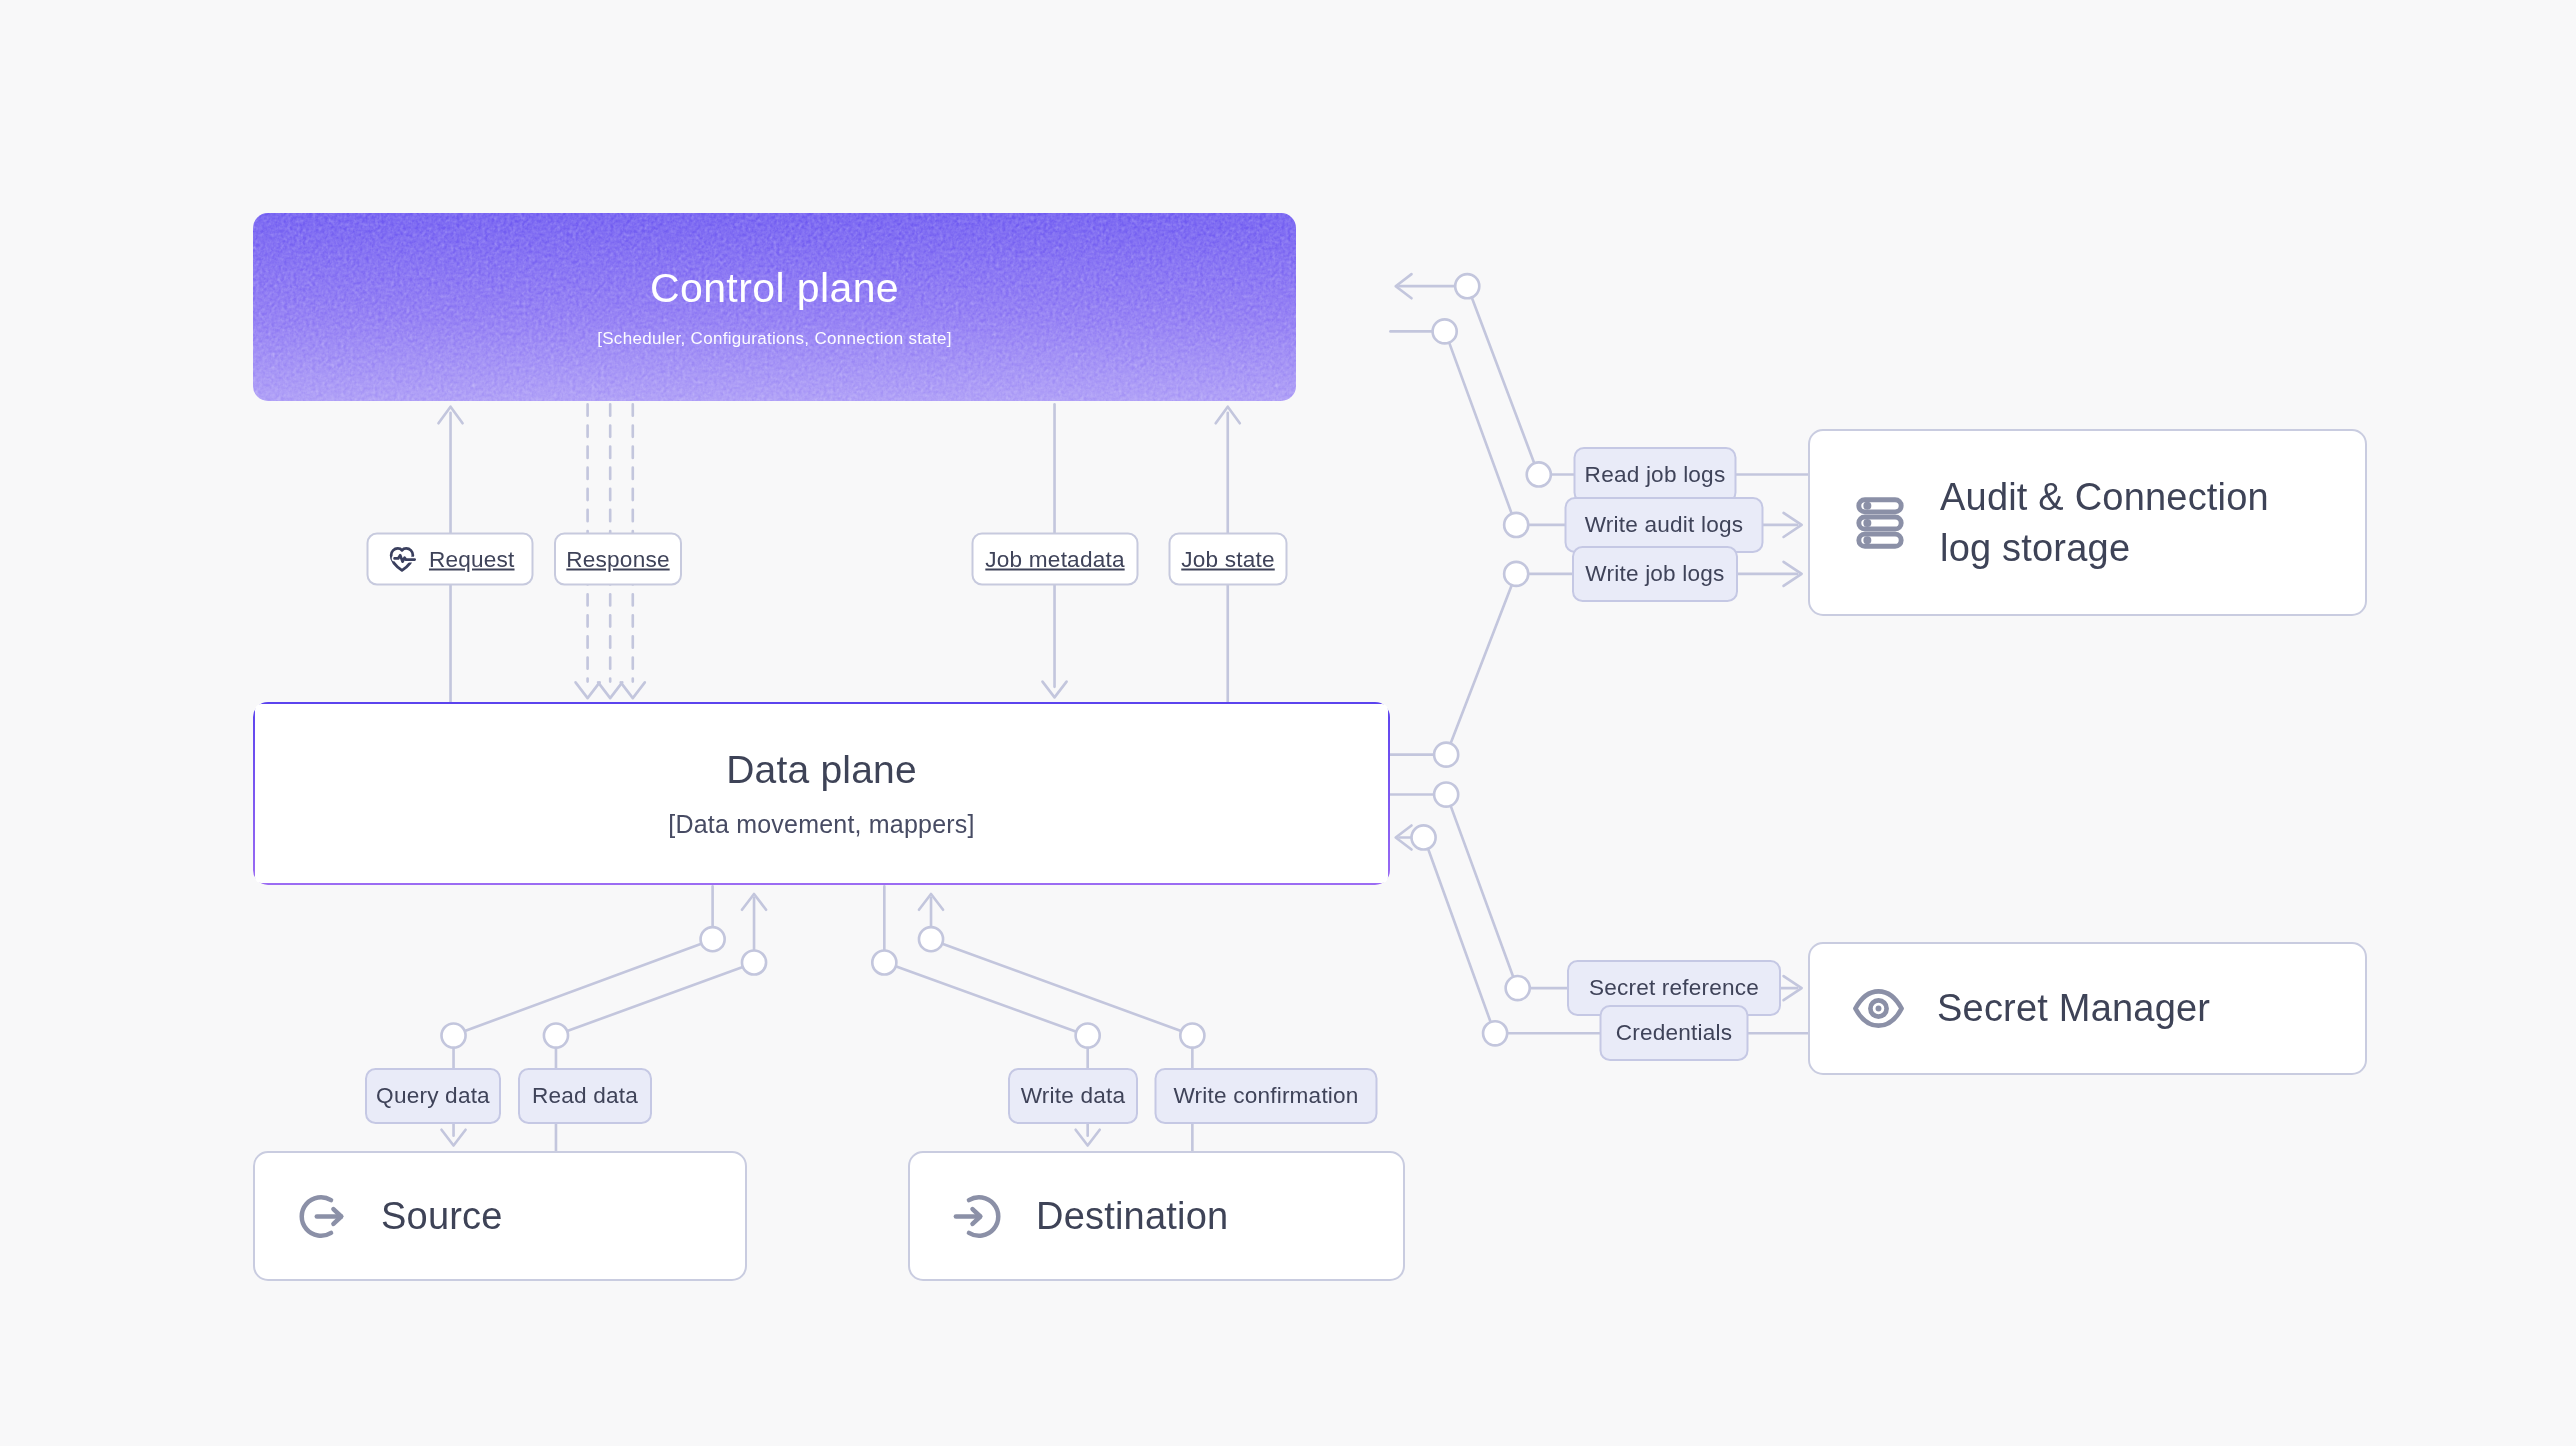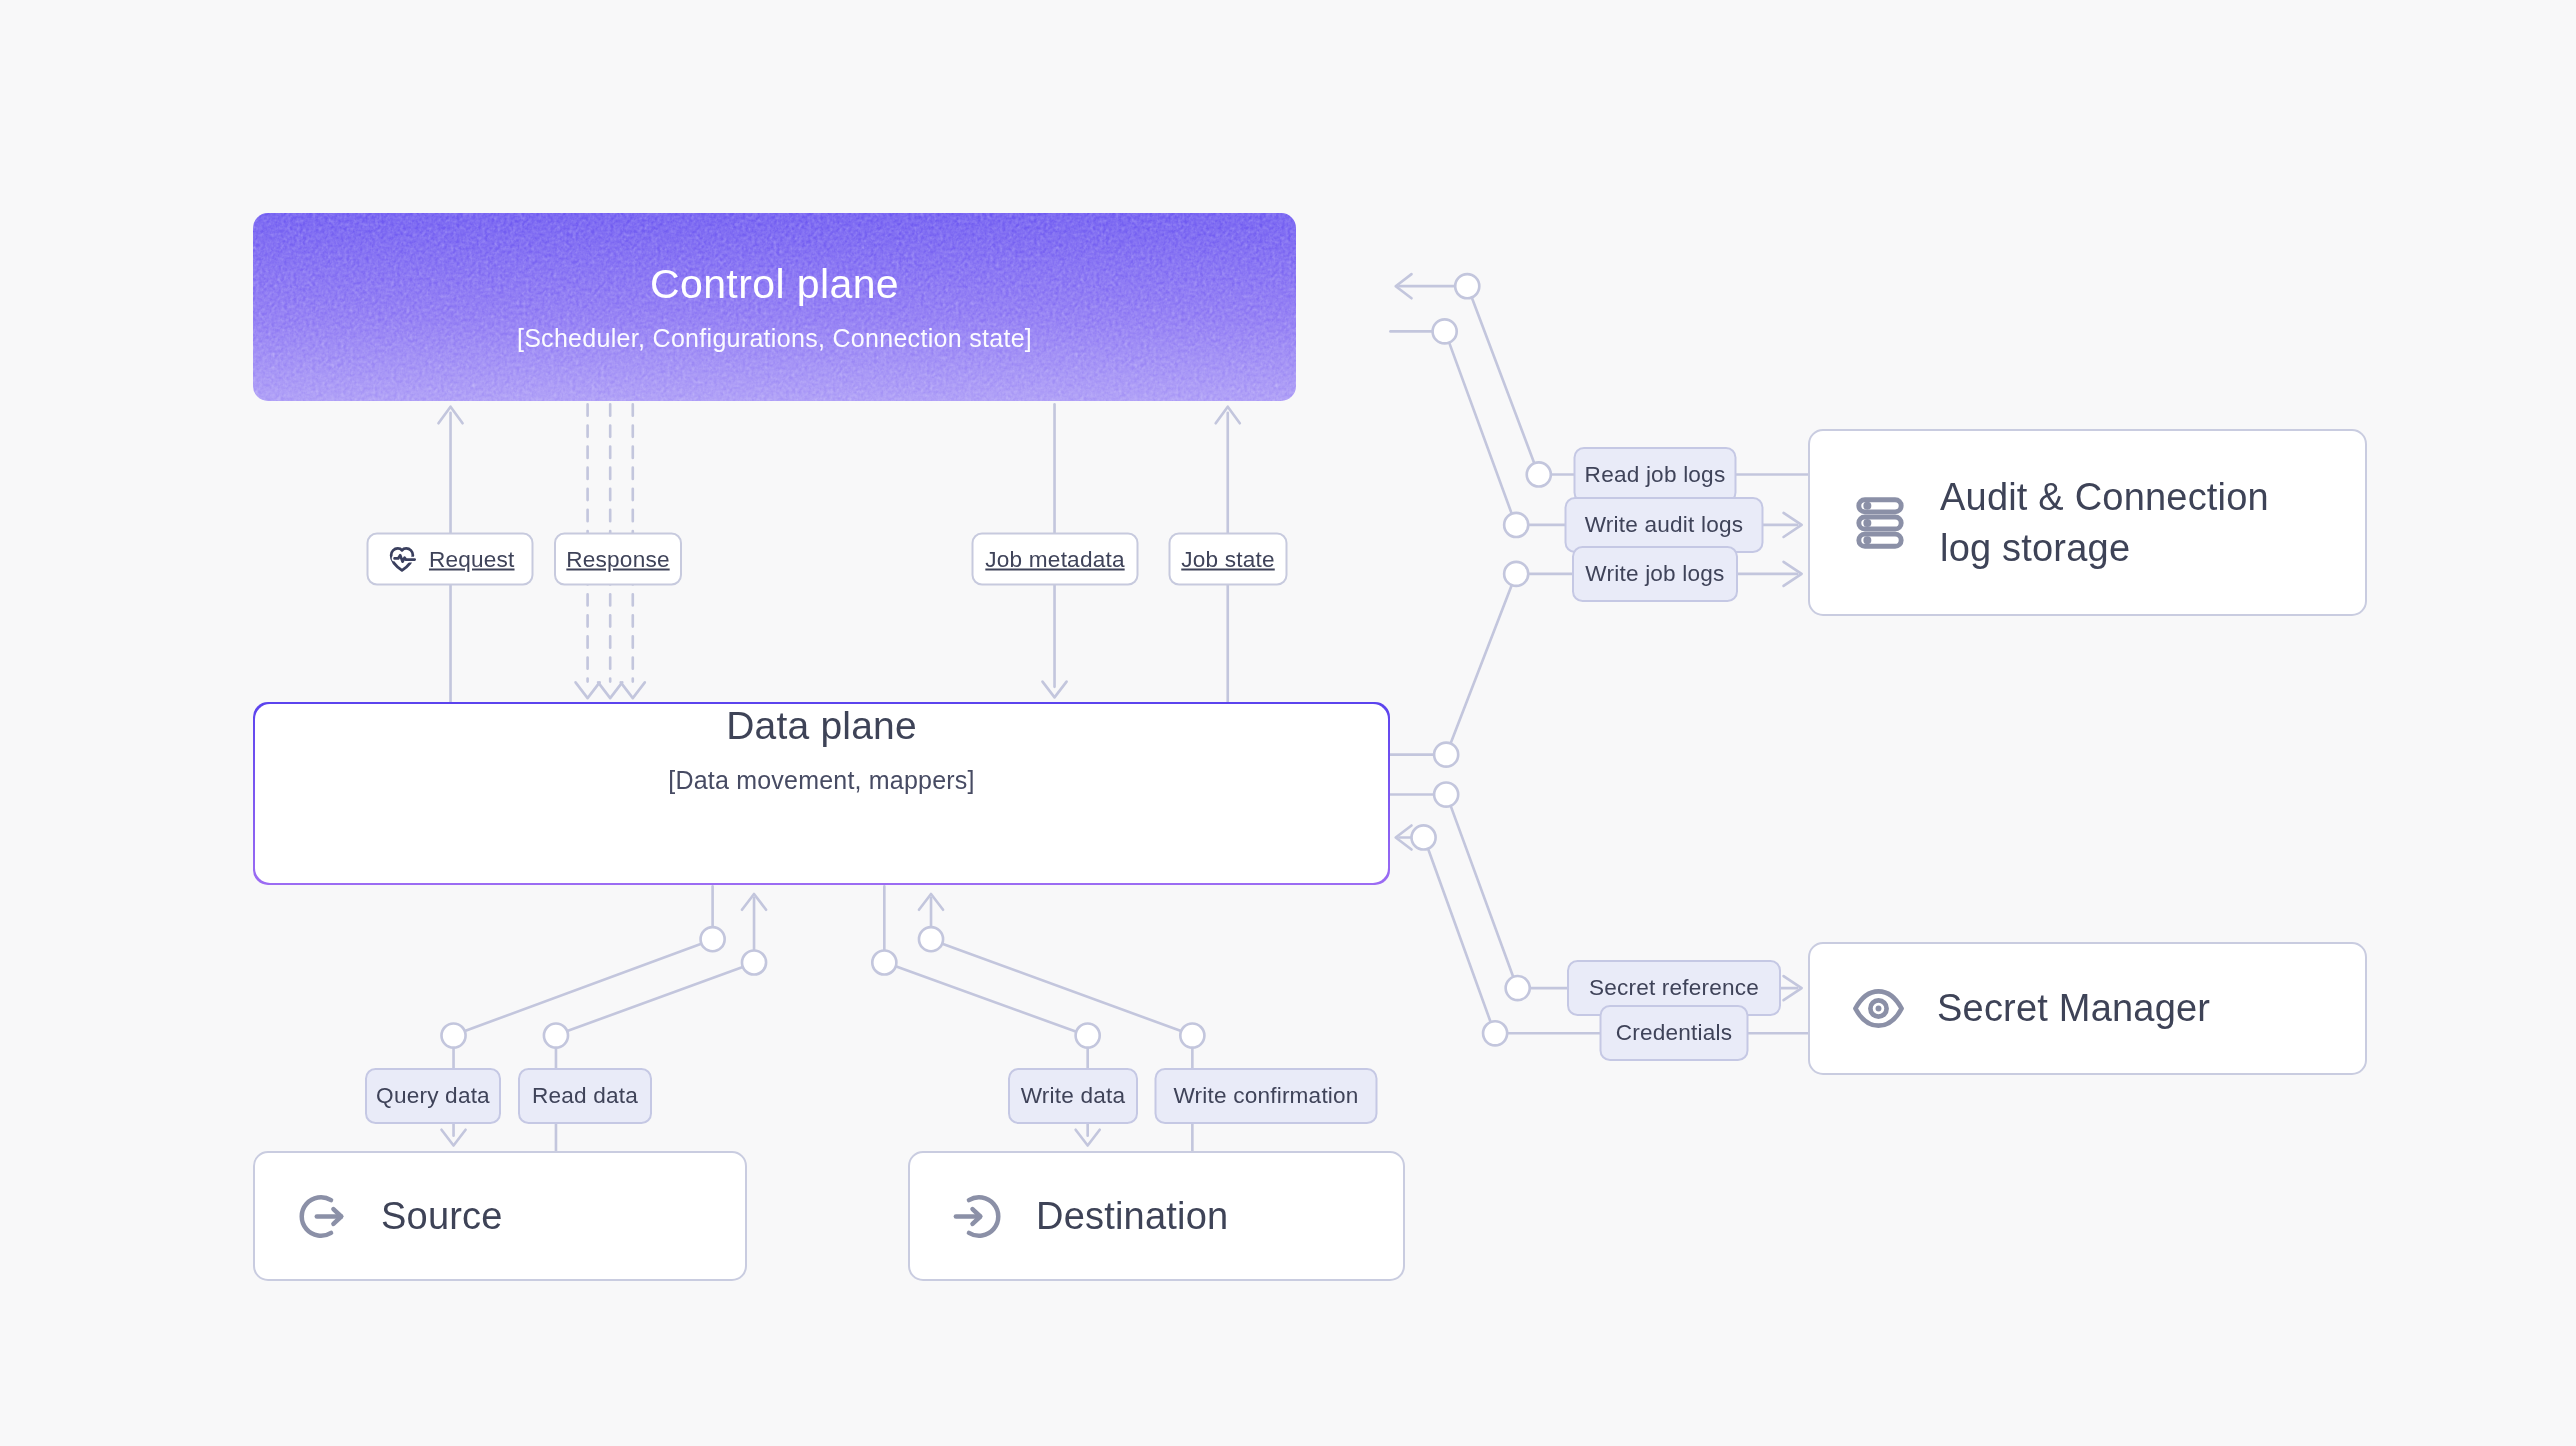--- a/index.html
+++ b/index.html
@@ -24,30 +24,30 @@
 
   
   .control{
     left:253px;top:213px;width:1043px;height:188px;
     background:linear-gradient(180deg,#6d58f1 0%,#8a74f3 55%,#a897f6 100%);
     display:flex;flex-direction:column;align-items:center;justify-content:center;gap:16.6px;
     overflow:hidden;
   }
   .control .noise{position:absolute;left:0;top:0;width:100%;height:100%;}
   .plane-title{position:relative;font-size:41px;font-weight:500;color:#ffffff;letter-spacing:0.4px;}
-  .plane-sub{position:relative;font-size:25px;color:rgba(255,255,255,.96);letter-spacing:0.3px;}
+  .plane-sub{position:relative;font-size:17px;color:rgba(255,255,255,.96);letter-spacing:0.3px;}
 
   
   .data-outer{
     left:253px;top:702px;width:1137px;height:183px;
     background:linear-gradient(180deg,#5b43ee,#9c6cf3);
   }
   .data-inner{
-    position:absolute;left:2.3px;top:2.3px;right:2.3px;bottom:2.3px;border-radius:15px;background:#ffffff;
-    display:flex;flex-direction:column;align-items:center;justify-content:flex-start;gap:18px;
+    position:absolute;left:2.3px;top:2.3px;right:2.3px;bottom:2.3px;border-radius:6px;background:#ffffff;
+    display:flex;flex-direction:column;align-items:center;justify-content:center;gap:18px;
   }
   .dp-title{font-size:39px;font-weight:500;color:#3e4357;letter-spacing:0.2px;}
   .dp-sub{font-size:25px;color:#474b63;letter-spacing:0.2px;}
 
   .source-box{left:253px;top:1151px;width:494px;height:130px;padding-left:39px;gap:30px;text-align:right;}
   .dest-box{left:908px;top:1151px;width:497px;height:130px;padding-left:39px;gap:30px;}
   .audit-box{left:1808px;top:429px;width:559px;height:187px;padding-left:39px;gap:29px;}
   .secret-box{left:1808px;top:942px;width:559px;height:133px;padding-left:39px;gap:29px;}
   .audit-box .box-title{width:362px;}
 

